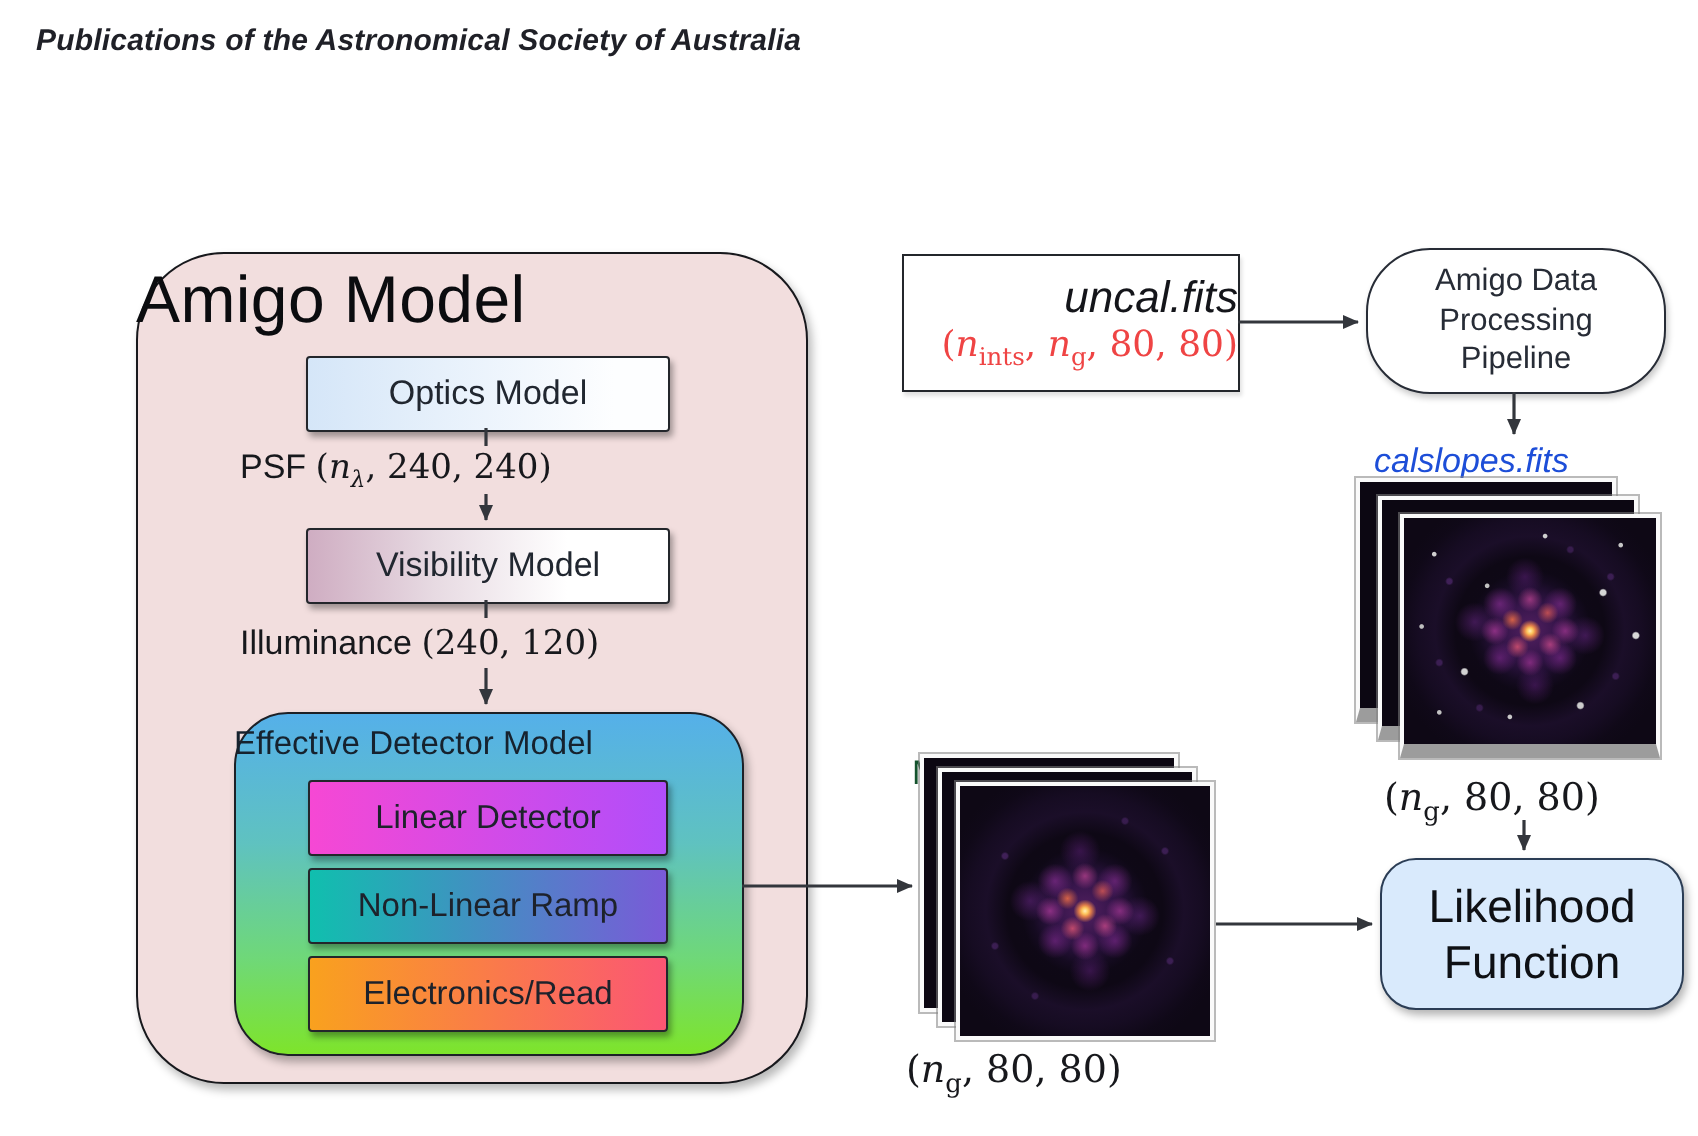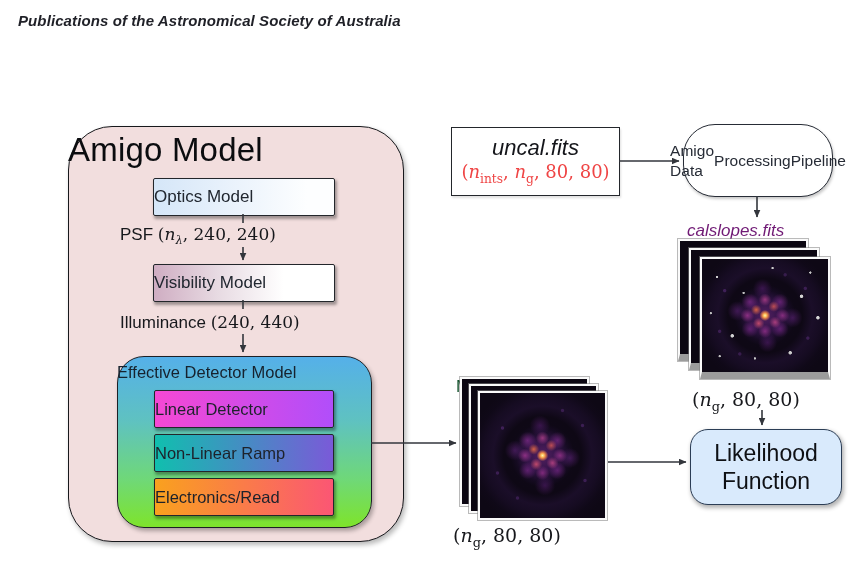--- a/index.html
+++ b/index.html
@@ -26,21 +26,21 @@
     box-shadow:2px 3px 5px rgba(0,0,0,0.28);
   }
   .amigo-title {
     left:68px; top:131px; width:334px; font-size:33px; color:#0b0c0f;
     letter-spacing:0.2px;
   }
 
   .node {
     border:1px solid #23262b; border-radius:2px;
     box-shadow:1.5px 2.5px 3px rgba(0,0,0,0.35);
-    display:flex; align-items:center; 
+    display:flex; align-items:center; justify-content:center;
     font-size:17px; color:#212730;
   }
   .optics   { left:153px; top:178px; width:180px; height:36px;
               background:linear-gradient(90deg, var(--optics-left,#d5e6f8) 0%, #fdfeff 85%); }
   .visibility { left:153px; top:264px; width:180px; height:36px;
               background:linear-gradient(90deg, var(--visibility-left,#cfadc2) 0%, #e7dae2 35%, #ffffff 72%); }
 
   .flow-label { left:120px; width:246px; font-size:17px; color:#17181c; }
   .math { font-family:"DejaVu Serif","Liberation Serif",serif; }
   .math i { font-style:italic; }
@@ -58,51 +58,51 @@
     left:154px; width:178px; height:36px; font-size:16.5px; color:#1d222b;
   }
   .layer-linear { top:390px; background:linear-gradient(90deg, var(--linear-left,#f648d4), var(--linear-right,#b14efa)); }
   .layer-ramp   { top:434px; background:linear-gradient(90deg, var(--ramp-left,#10bfae), var(--ramp-right,#7a5ad8)); }
   .layer-elec   { top:478px; background:linear-gradient(90deg, var(--electronics-left,#f9a11e), var(--electronics-right,#fb5674)); }
 
   
   .uncal {
     left:451px; top:127px; width:167px; height:67px;
     background:#fff; border:1.5px solid #23262b;
-    display:flex; flex-direction:column; align-items:center; justify-content:center;
+    display:flex; flex-direction:column; align-items:flex-end; justify-content:center;
     box-shadow:1px 2px 2px rgba(0,0,0,0.12);
   }
   .uncal-title { font-size:22px; font-style:italic; color:#14151a; line-height:1.0; }
   .uncal-dims  { font-size:18px; color:#ef4444; margin-top:2px; }
 
   
   .pipeline {
     left:683px; top:124px; width:148px; height:71px;
     background:#fff; border:1.6px solid #272c36; border-radius:32px;
-    display:flex; flex-direction:row; align-items:center; justify-content:center;
+    display:flex; flex-direction:column; align-items:center; justify-content:center;
     font-size:15.5px; line-height:1.28; color:#272c36;
     box-shadow:1px 2px 3px rgba(0,0,0,0.22);
   }
 
   
   .sheet {
     position:absolute; background:#0c0712;
     border:2px solid #fafafa;
     box-shadow:0 0 0 1px rgba(130,130,130,0.55);
   }
   .cal-sheet { width:126px; height:113px; border-bottom:7px solid #9c9c9c; }
   .cal-b { left:678px; top:239px; }
   .cal-m { left:689px; top:248px; }
   .cal-f { left:700px; top:257px; }
   .ramp-sheet { width:125px; height:125px; }
   .ramp-b { left:460px; top:377px; }
   .ramp-m { left:469px; top:384px; }
   .ramp-f { left:478px; top:391px; }
 
-  .cal-title  { left:687px; top:221px; width:140px; font-size:17px; font-style:italic; color:#701a75; }
+  .cal-title  { left:687px; top:221px; width:140px; font-size:17px; font-style:italic; color:#1d4ed8; }
   .cal-dims   { left:692px; top:388px; width:140px; font-size:19px; color:#17181c; }
   .ramp-title { left:456px; top:377px; width:160px; font-size:17px; color:#14532d; }
   .ramp-dims  { left:453px; top:524px; width:160px; font-size:19px; color:#17181c; }
 
   
   .psf {
     position:relative; width:100%; height:100%;
     background-color:#0e0815;
     background-image:
       radial-gradient(circle at 50% 50%, #ffeeb8 0%, #fdc55c 1.8%, rgba(247,140,70,0.85) 3.4%, rgba(235,85,90,0) 6.5%),
@@ -176,21 +176,21 @@
 
   <div class="abs flow-label ctr" style="top:224px;">
     <span>PSF </span><span class="math"><span>(</span><i>n</i><sub style="font-style:italic">λ</sub><span>, 240, 240)</span></span>
   </div>
 
   <div class="abs node visibility">
     <span>Visibility Model</span>
   </div>
 
   <div class="abs flow-label ctr" style="top:312px;">
-    <span>Illuminance </span><span class="math">(240, 440)</span>
+    <span>Illuminance </span><span class="math">(240, 120)</span>
   </div>
 
   <div class="abs detector"></div>
   <div class="abs node layer layer-linear">
     <span>Linear Detector</span>
   </div>
   <div class="abs detector-title ctr">Effective Detector Model</div>
   <div class="abs node layer layer-ramp">
     <span>Non-Linear Ramp</span>
   </div>

